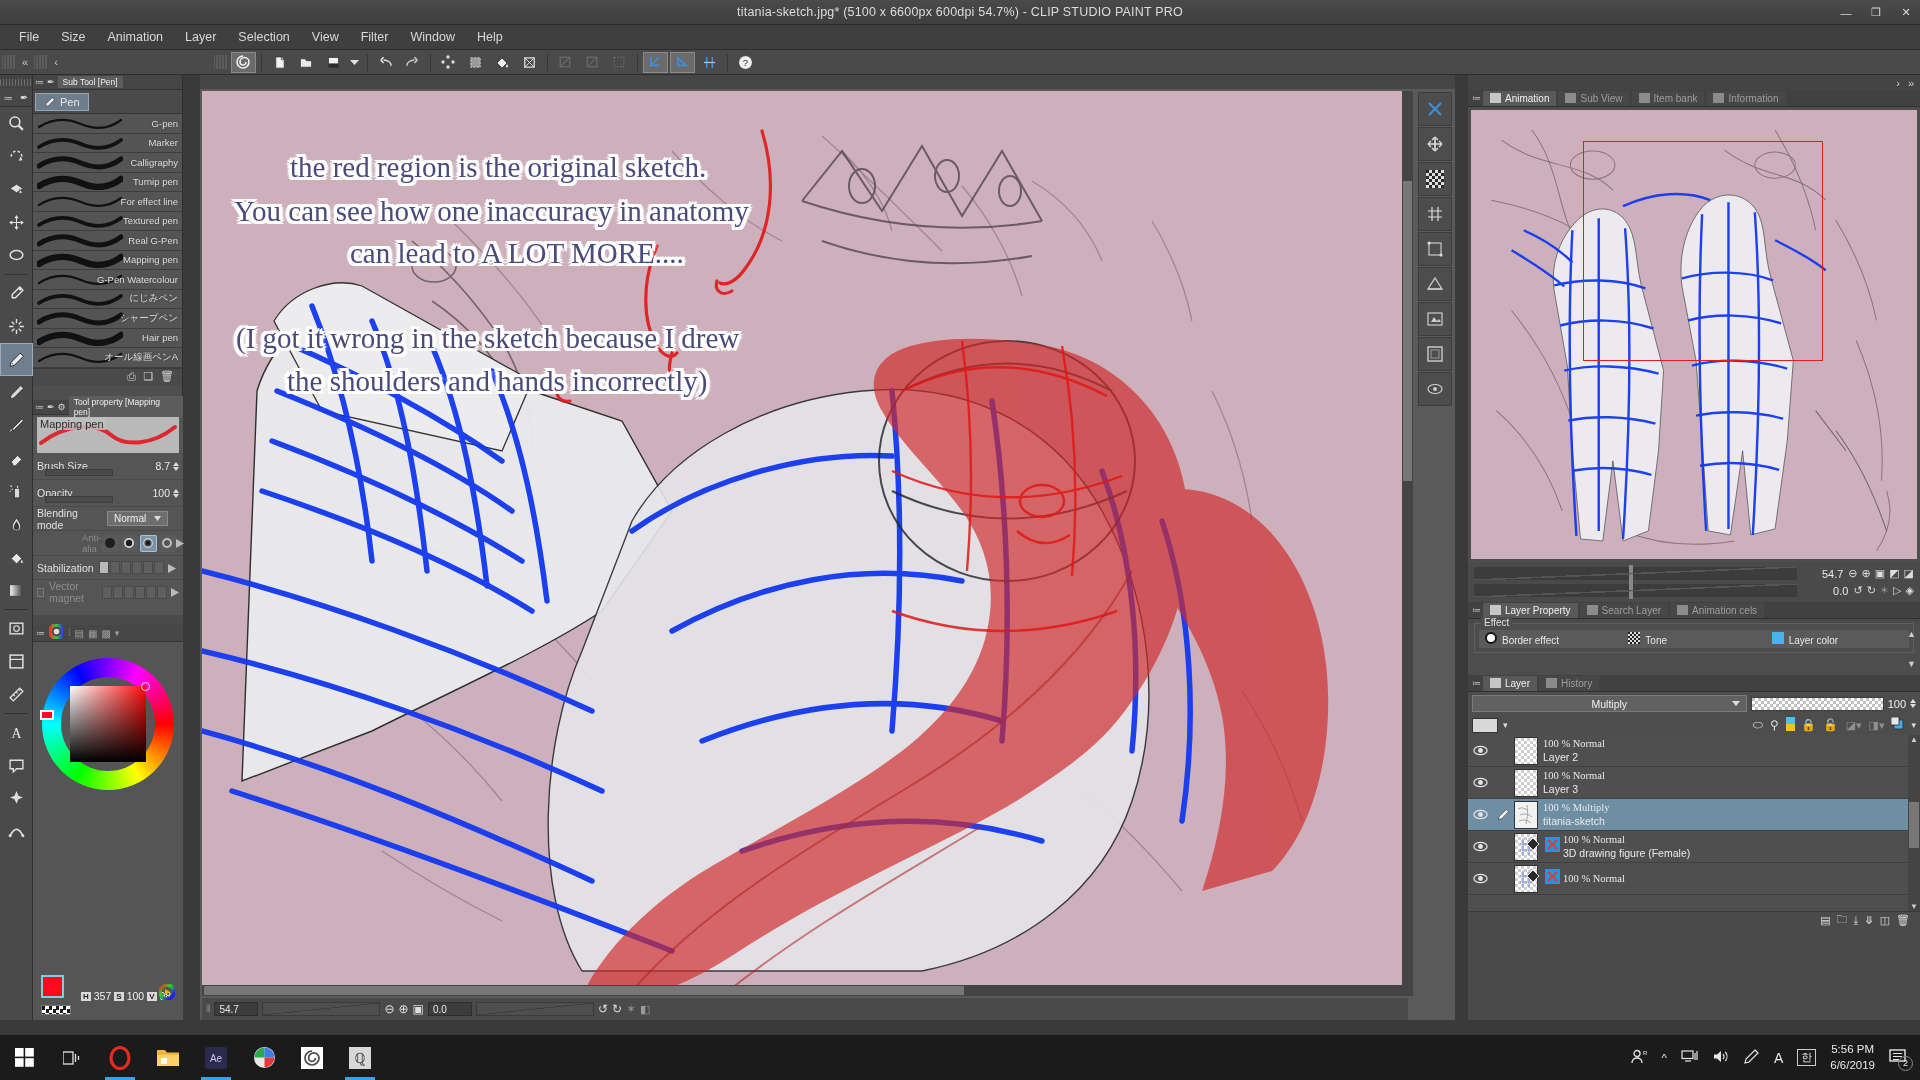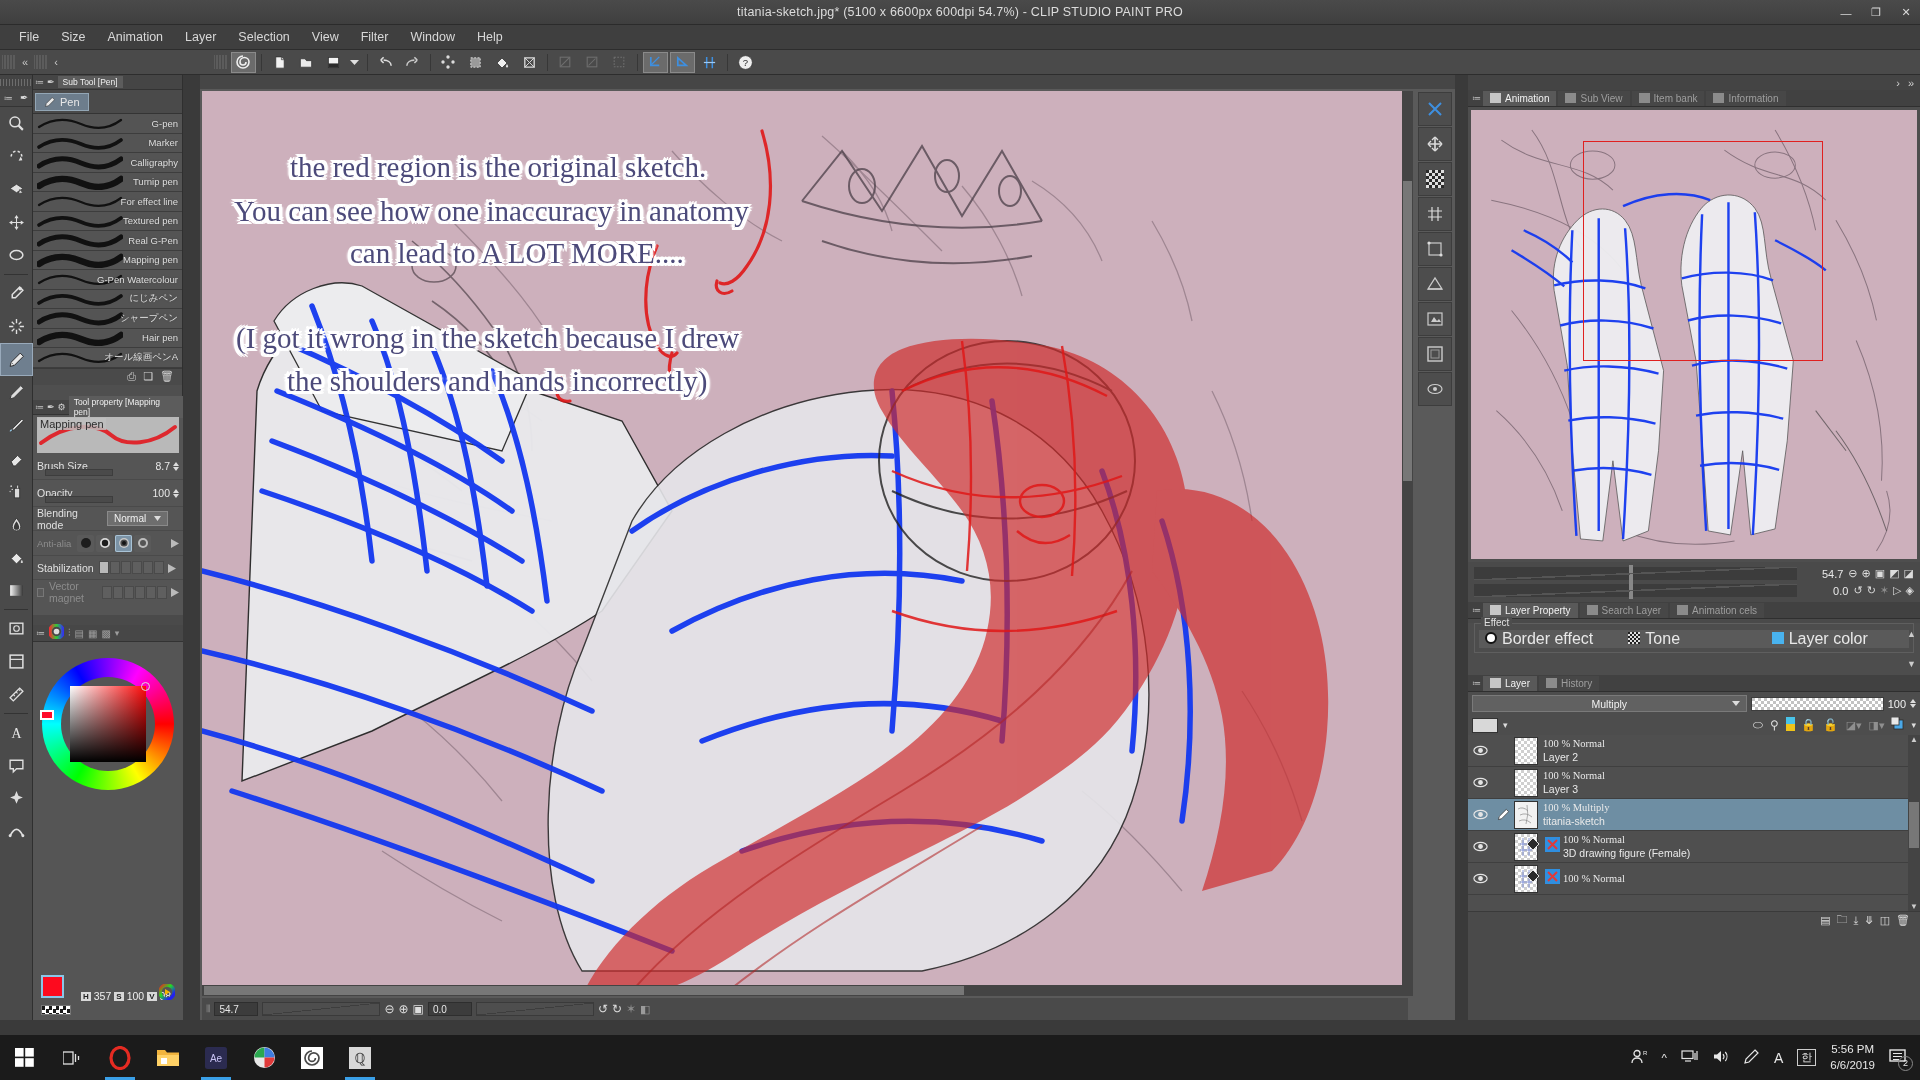--- a/index.html
+++ b/index.html
@@ -67,21 +67,21 @@
                  gap:7px; padding-right:8px; border-top:1px solid #3a3a3a;}
 
   
   .toolprop{ position:absolute; left:33px; top:400px; width:150px; height:215px; background:#555; }
   .tp-preview{ height:36px; background:#b9b9b9; position:relative; overflow:hidden; margin:2px 4px 0 4px;}
   .tp-preview .lbl{ position:absolute; left:1px; top:1px; font-size:11px; color:#2c2c2c;
                     background:rgba(190,190,190,.85); padding:0 2px;}
   .tprow{ height:27px; display:flex; align-items:center; padding:0 4px; border-bottom:1px solid #4a4a4a;
           position:relative; }
   .tplabel{ font-size:10.5px; color:#e0e0e0; width:70px; }
-  .tplabel.dim{ color:#8d8d8d; }
+  .tplabel.dim{ color:#8d8d8d;margin-left:45px; }
   .slider{ position:absolute; left:12px; bottom:3px; width:68px; height:7px; background:#4a4a4a;
            border:1px solid #3d3d3d;}
   .slider .fill{ height:100%; background:linear-gradient(to right,#6a6a6a,#d6d6d6); }
   .tpval{ margin-left:auto; font-size:10.5px; color:#e8e8e8; display:flex; align-items:center; gap:3px;}
   .spin{ display:flex; flex-direction:column; gap:1px; }
   .spin i{ width:0;height:0;border-left:3px solid transparent;border-right:3px solid transparent;}
   .spin i.u{ border-bottom:4px solid #ddd; }
   .spin i.d{ border-top:4px solid #ddd; }
   .combo{ background:#6e6e6e; border:1px solid #8a8a8a; font-size:10px; color:#f0f0f0;
           padding:1px 6px; display:flex; align-items:center; gap:8px; }
@@ -165,21 +165,21 @@
            background:linear-gradient(to bottom right, transparent 47%, #555 47%, #555 53%, transparent 53%);}
   .nslider .knob{ position:absolute; left:48%; top:-2px; width:4px; height:17px; background:#888; }
   .navnums{ width:40px; text-align:right; color:#e8e8e8; font-size:11px; }
   .navicons{ display:flex; gap:4px; color:#ddd; font-size:11px; }
 
   .layerprop{ background:#4d4d4d; }
   .effectbox{ margin:4px 6px; border:1px solid #5f5f5f; padding:6px 4px 4px 4px; position:relative; }
   .effectbox .cap{ position:absolute; top:-7px; left:6px; background:#4d4d4d; padding:0 3px;
                    font-size:10px; color:#e0e0e0;}
   .effrow{ display:flex; align-items:center; background:#5a5a5a; height:18px; }
-  .effitem{ flex:1; display:flex; align-items:flex-start; gap:5px; font-size:16px; color:#e8e8e8; padding-left:6px;}
+  .effitem{ flex:1; display:flex; align-items:flex-end; gap:5px; font-size:10px; color:#e8e8e8; padding-left:6px;}
 
   .blendrow{ display:flex; align-items:center; gap:4px; padding:3px 4px; background:#4d4d4d; }
   .blendsel{ flex:1; height:17px; background:#616161; border:1px solid #7a7a7a; color:#f0f0f0; font-size:10.5px;
              display:flex; align-items:center; justify-content:center; position:relative;}
   .blendsel .ar{ position:absolute; right:6px; border-left:4px solid transparent;border-right:4px solid transparent;
                  border-top:5px solid #ddd; }
   .opbar{ width:133px; height:14px; background:repeating-conic-gradient(#fff 0% 25%, #c2c2c2 0% 50%) 0 0/6px 6px;
           border:1px solid #3d3d3d;}
   .layertoolrow{ height:20px; background:#4d4d4d; display:flex; align-items:center; gap:5px; padding:0 4px;}
   .layerlist{ background:#4f4f4f; }

